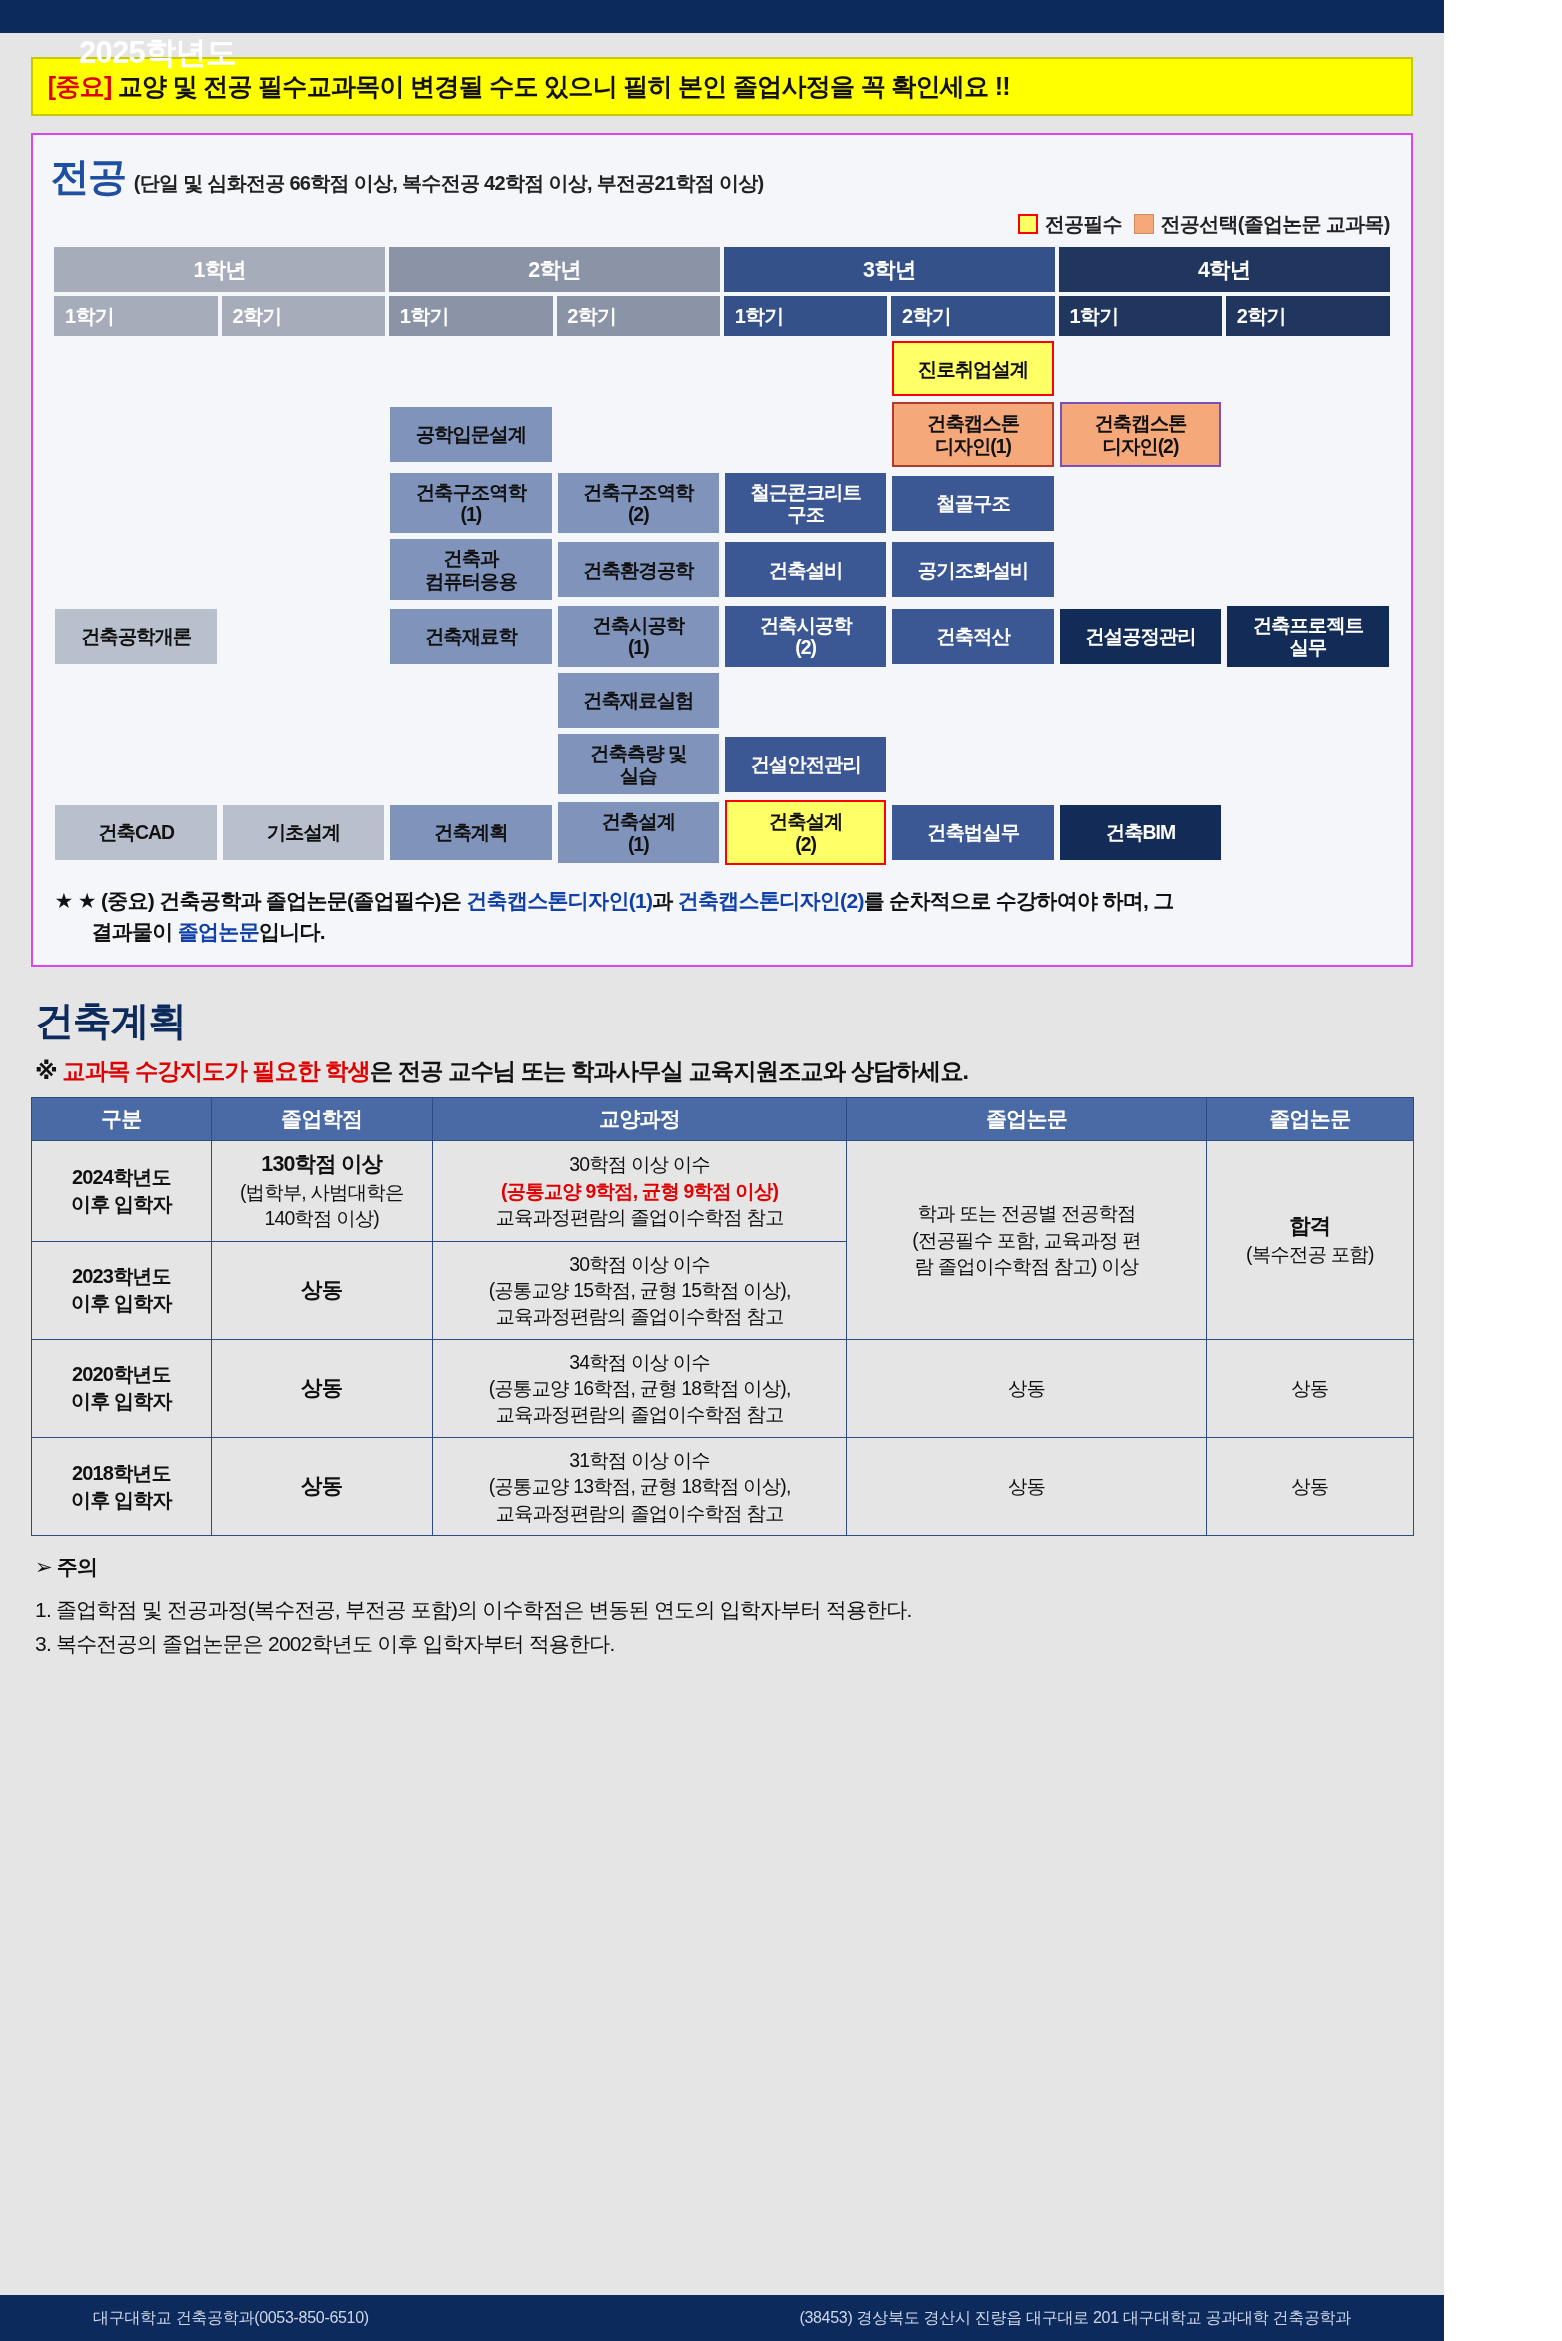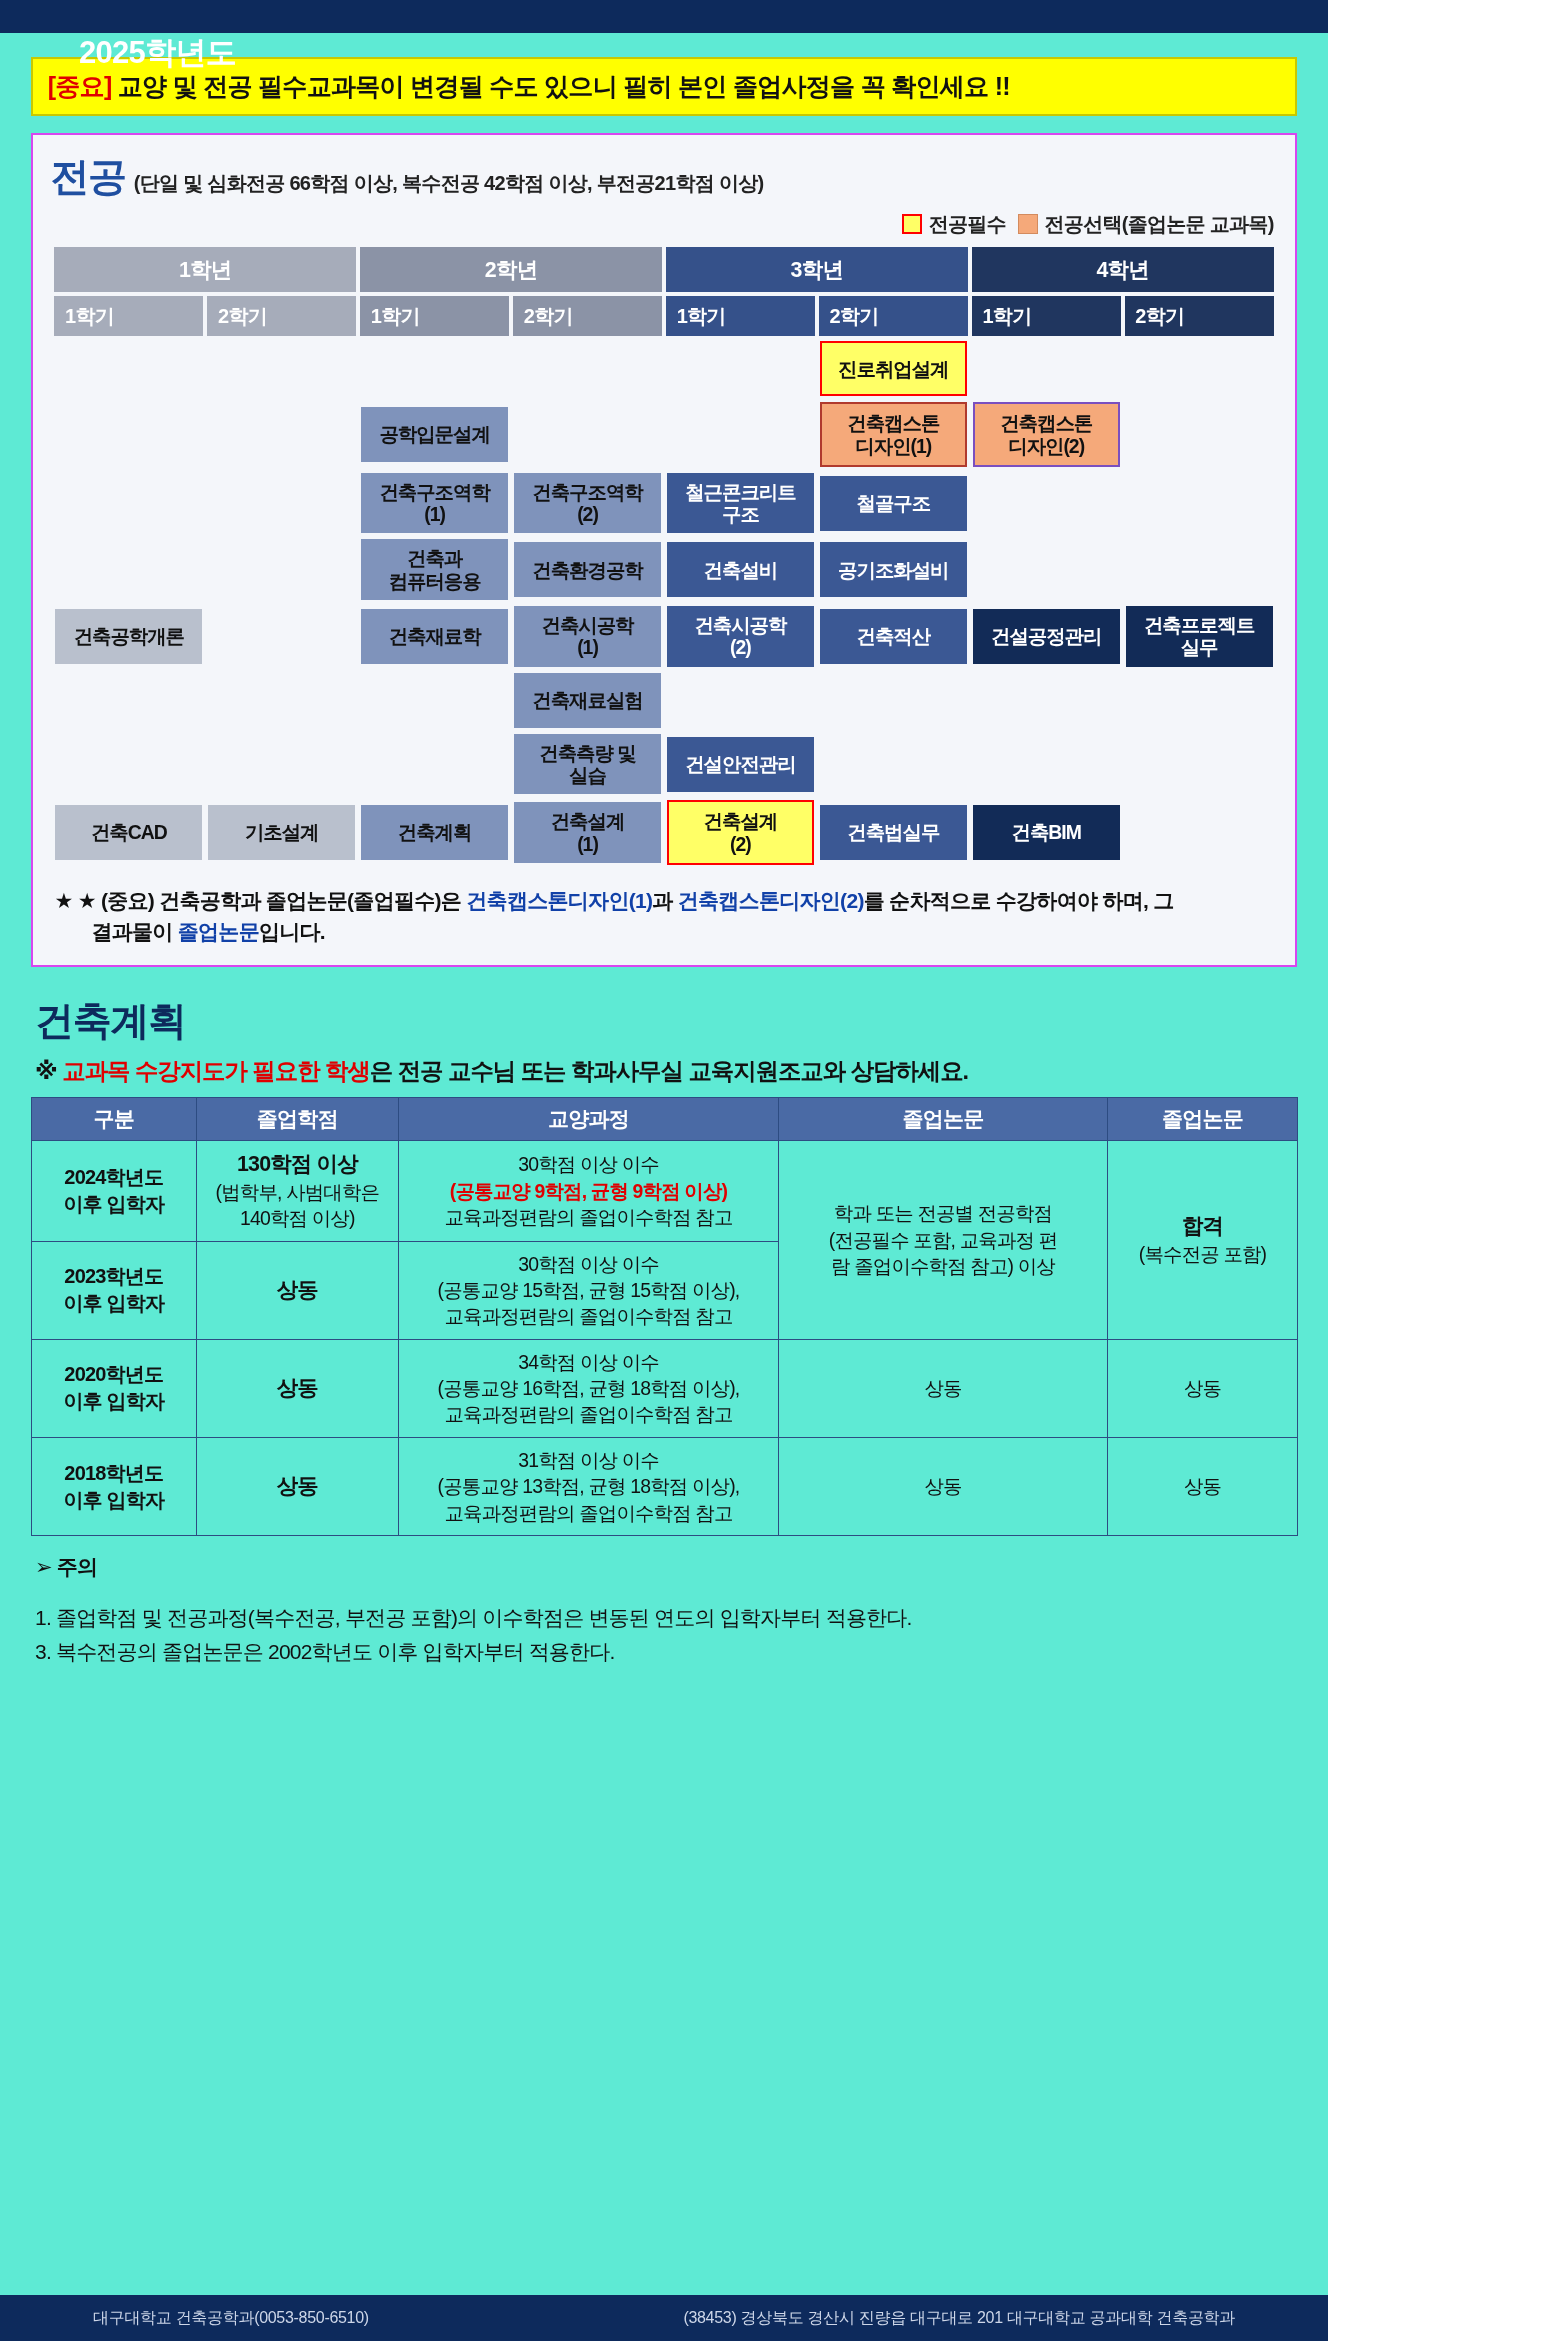--- a/index.html
+++ b/index.html
@@ -3,21 +3,21 @@
 <meta charset="utf-8">
 <style>
   * { box-sizing: border-box; }
   html, body { margin: 0; padding: 0; }
   body {
     width: 1562px;
     font-family: "Liberation Sans", "DejaVu Sans", sans-serif;
     background: #ffffff;
     color: #111;
   }
-  .page { width: 1328px; min-height: 2342px; position: relative; background:#5eead4; }
+  .page { width: 1444px; min-height: 2342px; position: relative; background:#e5e5e5; }
 
   
   .header {
     background: #0d2a5c;
     padding: 14.7px 0 18.7px 0;
     text-align: center;
     position: relative;
   }
   .header .year {
     position: absolute;
@@ -132,21 +132,21 @@
   table.grad td {
     border: 1.3px solid #2d4c82; text-align: center; font-size: 19.4px; color: #111;
     padding: 9.3px 5.3px; line-height: 1.35; letter-spacing: -0.8px;
   }
   table.grad td.lbl { font-weight: bold; font-size: 20px; }
   table.grad .b { font-weight: bold; font-size: 21.4px; }
   table.grad .red { color: #e00000; font-weight: bold; }
 
   
   .caution { margin: 17.4px 35px 0 35px; font-size: 21px; color: #111; letter-spacing: -0.8px; }
-  .caution .head { font-weight: bold; margin-bottom: 22px; }
+  .caution .head { font-weight: bold; margin-bottom: 14px; }
   .caution ol { margin: 0; padding-left: 0; list-style: none; }
   .caution li { margin: 4px 0; line-height: 1.4; }
 
   
   .footer {
     position: absolute; left: 0; right: 0; bottom: 0;
     background: #0d2a5c; color: #cdd6e8; height: 47px;
     display: flex; align-items: center; justify-content: space-between;
     padding: 0 93px; font-size: 16px; letter-spacing: -0.3px;
   }

